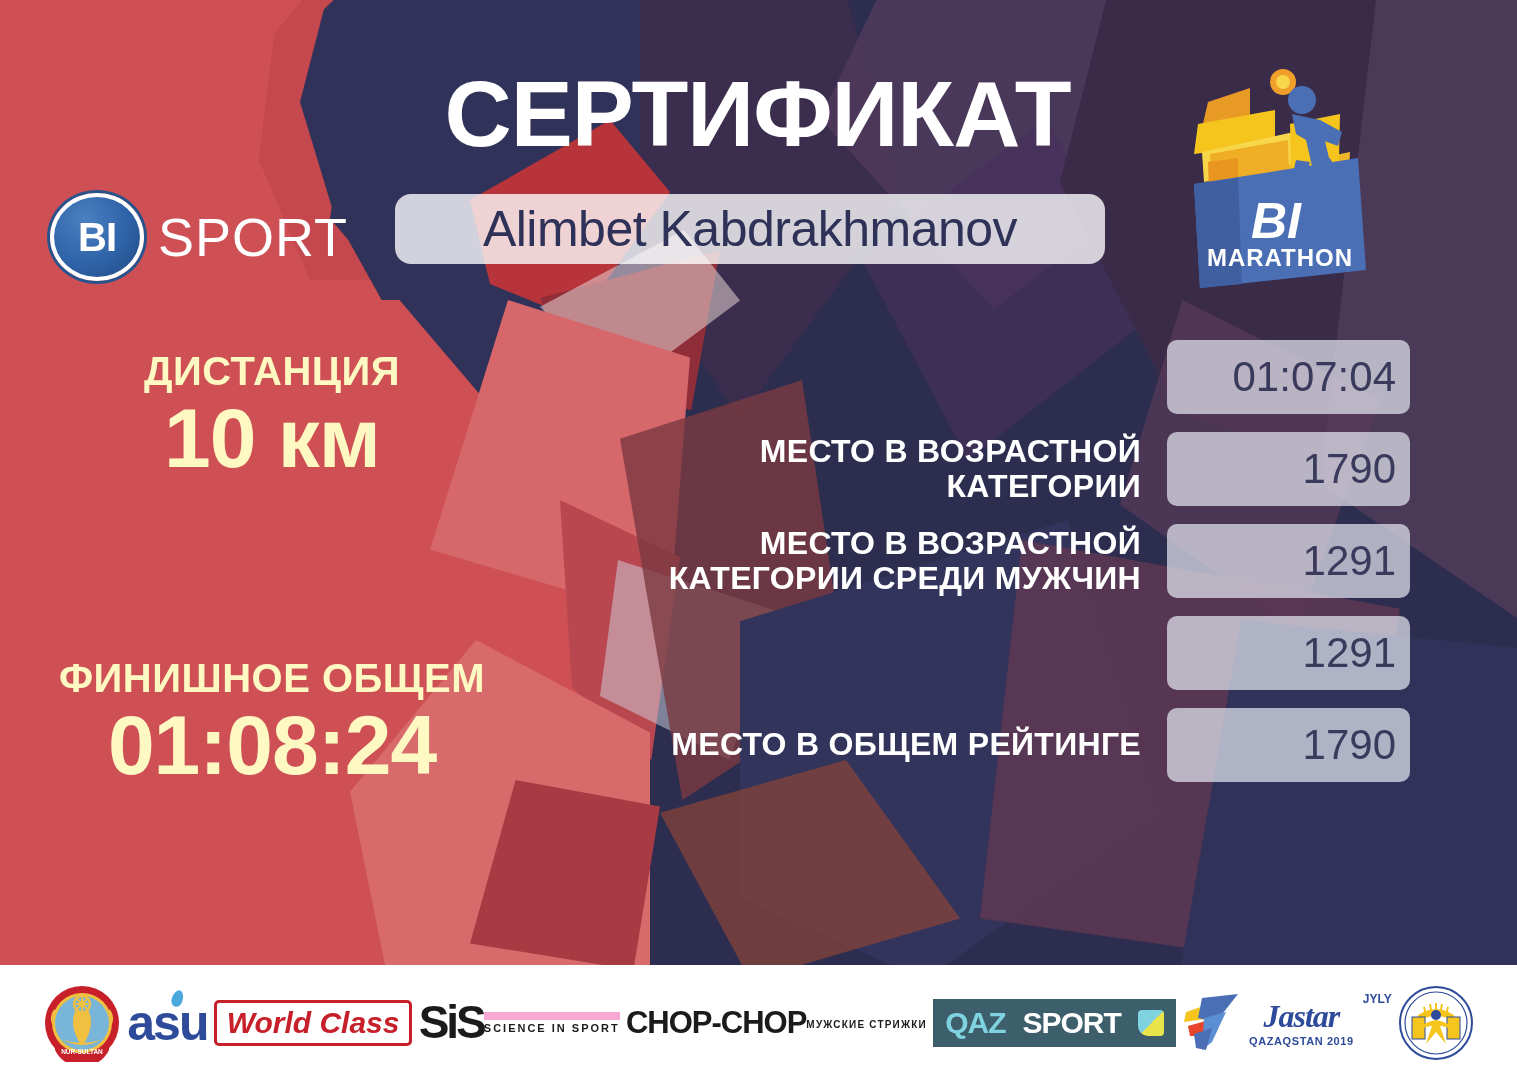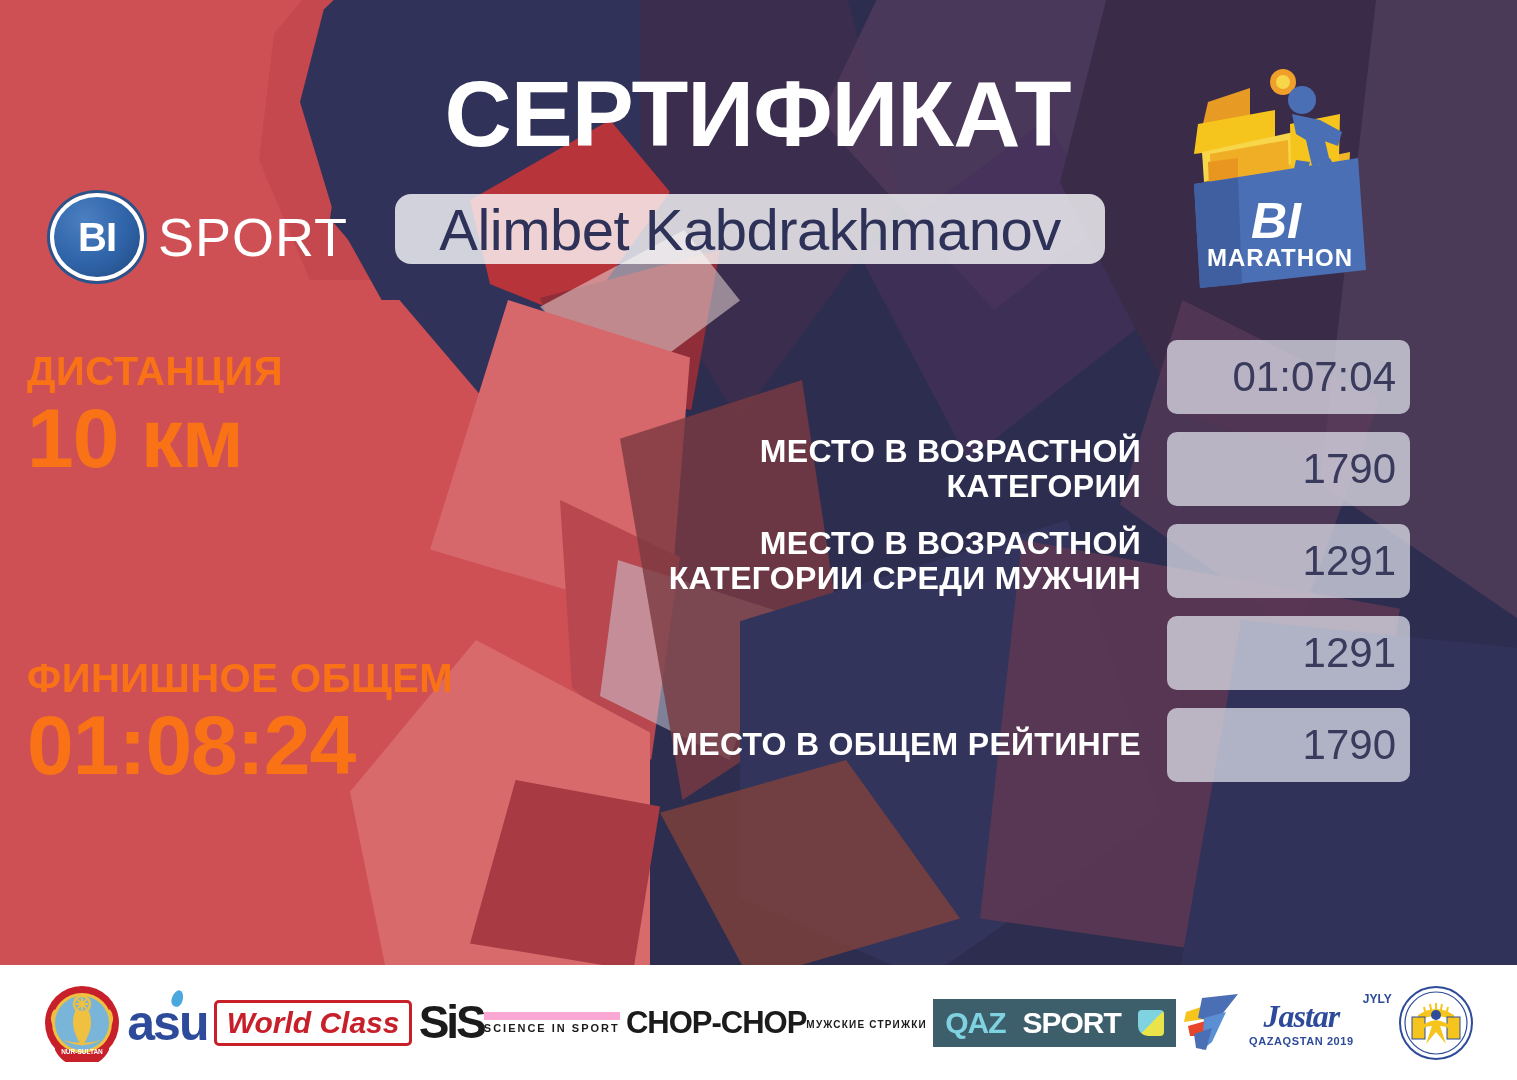--- a/index.html
+++ b/index.html
@@ -89,29 +89,29 @@
     text-align:center;color:#ffffff;font-weight:bold;
     font-size:93px;letter-spacing:-1px;line-height:1;
     font-family:"Liberation Sans",sans-serif;
   }
   .name-badge{
     position:absolute;left:395px;top:194px;width:710px;height:70px;
     background:rgba(255,255,255,.78);border-radius:16px;
     display:flex;align-items:center;justify-content:center;
   }
   .name-badge span{
-    color:#2f3258;font-size:58px;font-weight:400;letter-spacing:-.5px;
+    color:#2f3258;font-size:50px;font-weight:400;letter-spacing:-.5px;
     font-family:"Liberation Sans",sans-serif;
   }
 
   
   .marathon{position:absolute;left:1180px;top:62px;width:205px;height:240px;}
 
   
-  .left-block{position:absolute;left:27px;width:520px;color:#f97316;}
+  .left-block{position:absolute;left:12px;width:520px;text-align:center;color:#fef9c3;}
   .lb-label{font-size:40px;font-weight:bold;letter-spacing:.5px;line-height:1.15;
     font-family:"Liberation Sans",sans-serif;}
   .lb-value{font-size:84px;font-weight:bold;letter-spacing:-1px;line-height:1.05;
     font-family:"Liberation Sans",sans-serif;}
   .dist-block{top:348px;}
   .fin-block{top:655px;}
 
   
   .rows{position:absolute;left:600px;top:340px;width:810px;}
   .row{display:flex;align-items:center;justify-content:flex-end;margin-bottom:18px;}

